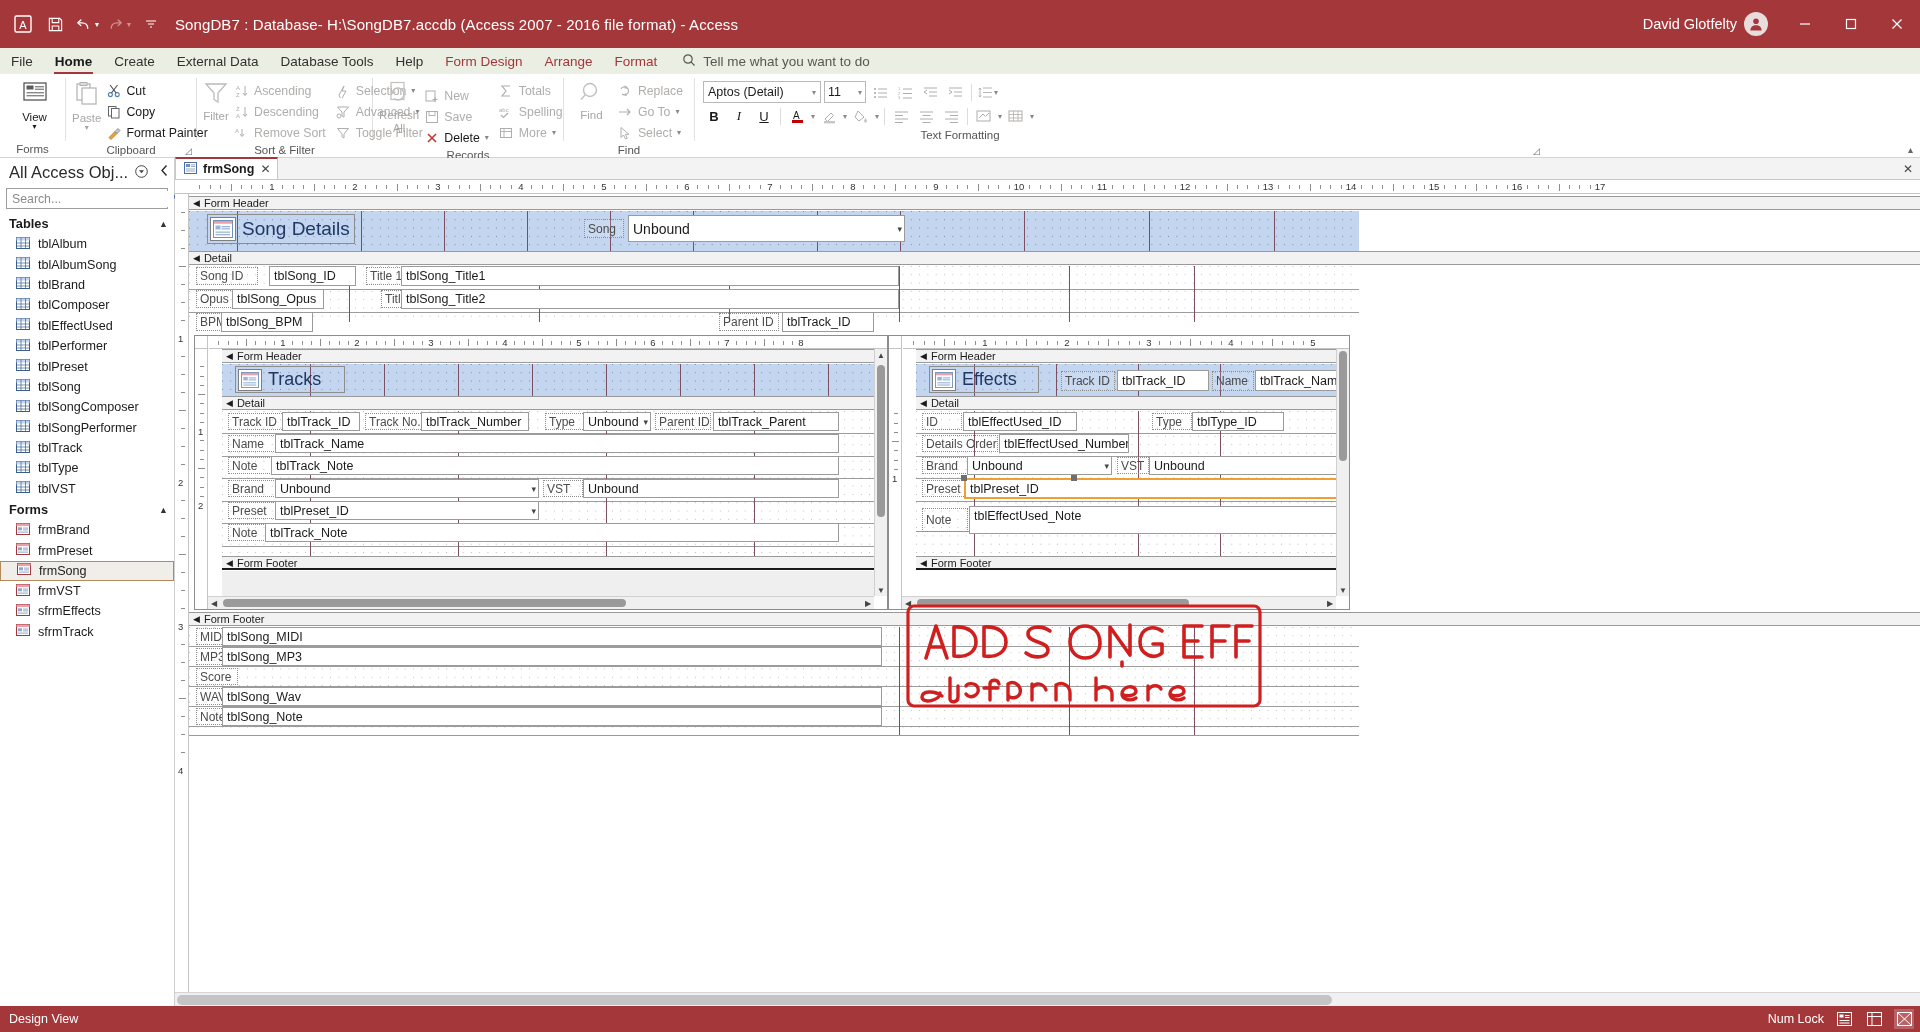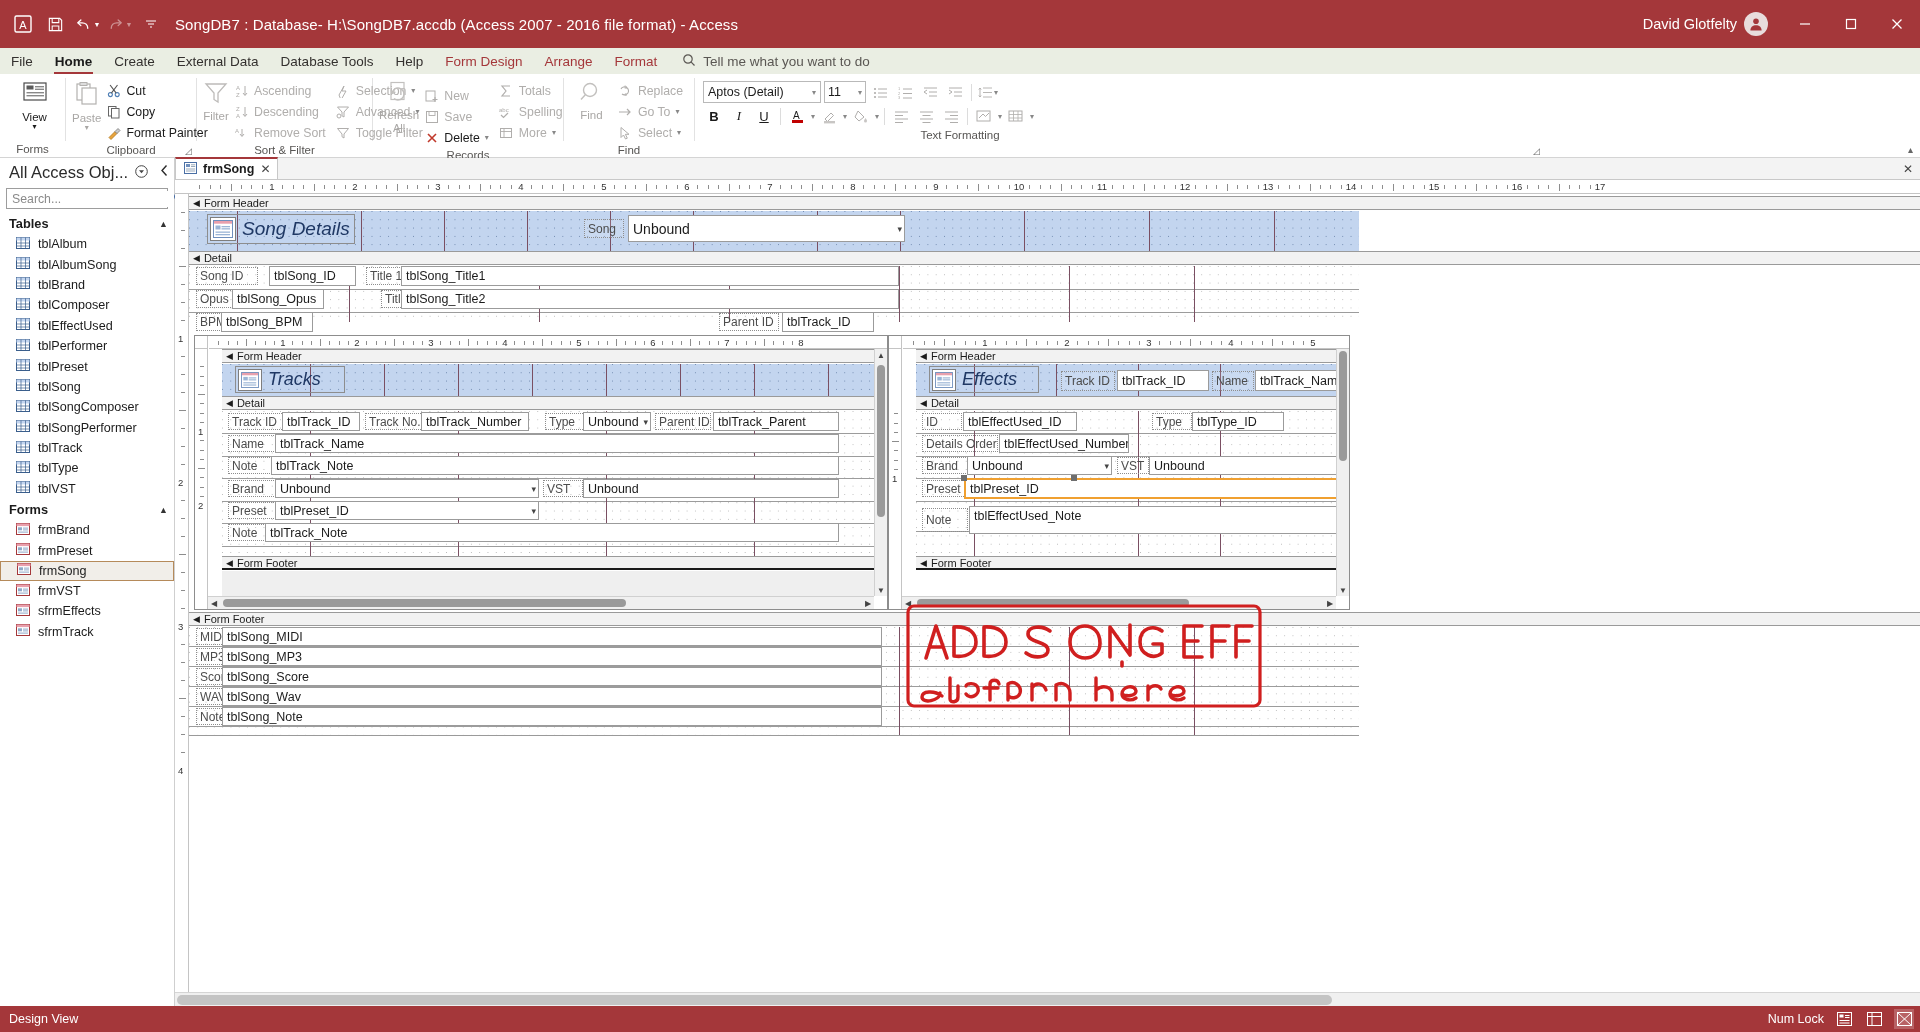--- a/index.html
+++ b/index.html
@@ -139,21 +139,21 @@
     border:1px dotted #8d8d8d; background:transparent; }
   .lbl.onhdr { background:rgba(255,255,255,0.12); }
   .combo-arrow { position:absolute; right:2px; top:50%; transform:translateY(-50%);
     font-size:9px; color:#444; }
   .ctl.combo { padding-right:14px; }
   .sel-ctl { border:2px solid #f0a030 !important; }
   .sel-handle { position:absolute; width:6px; height:6px; background:#6e6e6e; }
 
   .title-ctl { position:absolute; display:flex; align-items:center; gap:6px;
     font-size:19px; color:#1f3864; border:1px solid #8d8d8d; background:transparent;
-    padding-left:2px; cursor:pointer;font-style:italic; }
+    padding-left:2px; cursor:pointer; }
   .logo-box { width:26px; height:24px; border:1px solid #7e7e7e; background:#fff; flex:none;
     display:flex; align-items:center; justify-content:center; }
 
   
   .subform { position:absolute; border:1px solid #8d8d8d; background:#fff; overflow:hidden; }
   .sf-ruler-h { position:absolute; left:14px; top:0; right:0; height:13px; background:#fff;
     border-bottom:1px solid #c4c4c4; }
   .sf-ruler-v { position:absolute; left:0; top:13px; width:13px; bottom:0; background:#fff;
     border-right:1px solid #c4c4c4; }
   .sf-corner { position:absolute; left:0; top:0; width:13px; height:13px; background:#fff;
@@ -1475,21 +1475,20 @@
     <div class="gridline-v" style="left:1005px;top:0;bottom:0;"></div>
   </div>
 
   <div class="lbl" style="left:21px; top:448px; width:38px; height:17px;">MIDI</div>
   <div class="ctl" style="left:47px; top:447px; width:660px; height:19px;">tblSong_MIDI</div>
 
   <div class="lbl" style="left:21px; top:468px; width:36px; height:17px;">MP3</div>
   <div class="ctl" style="left:47px; top:467px; width:660px; height:19px;">tblSong_MP3</div>
 
   <div class="lbl" style="left:21px; top:488px; width:42px; height:17px;">Score</div>
-  <div class="ctl" style="left:47px; top:487px; width:660px; height:19px;">tblSong_Score</div>
 
   <div class="lbl" style="left:21px; top:508px; width:40px; height:17px;">WAV</div>
   <div class="ctl" style="left:47px; top:507px; width:660px; height:19px;">tblSong_Wav</div>
 
   <div class="lbl" style="left:21px; top:528px; width:40px; height:17px;">Note</div>
   <div class="ctl" style="left:47px; top:527px; width:660px; height:19px;">tblSong_Note</div>
 
   <div style="position:absolute;left:14px;top:555px;width:1170px;height:1px;background:#9a9a9a;"></div>
 
   <svg id="annotation" style="left:725px; top:420px; width:370px; height:115px;" viewBox="0 0 370 115">

